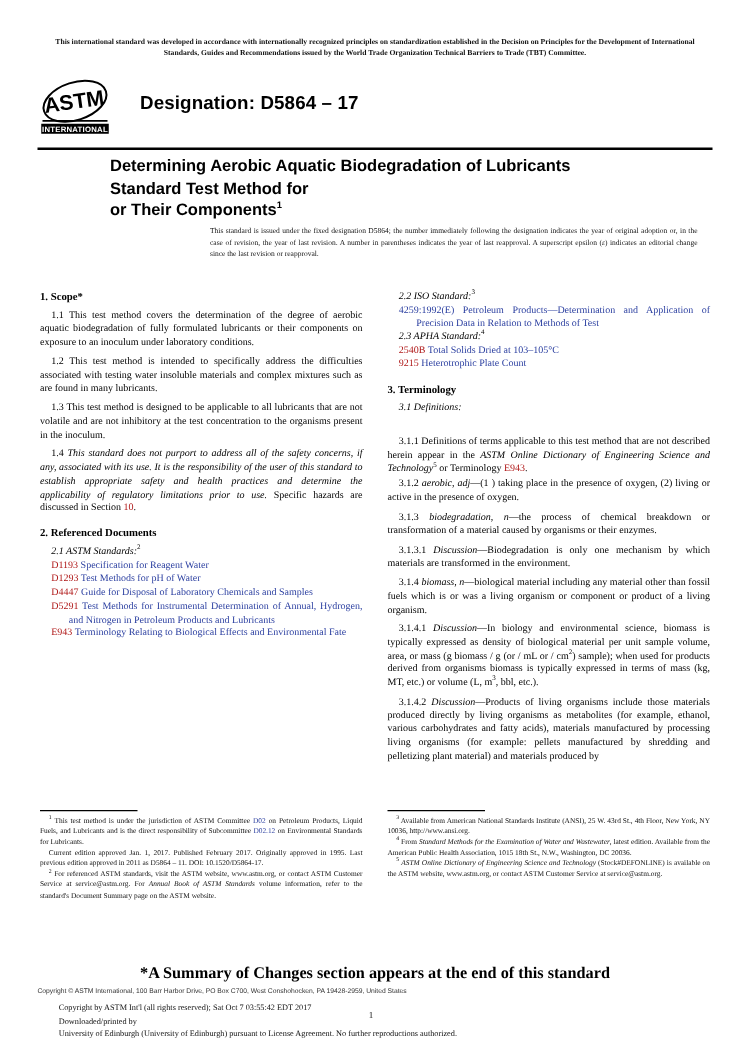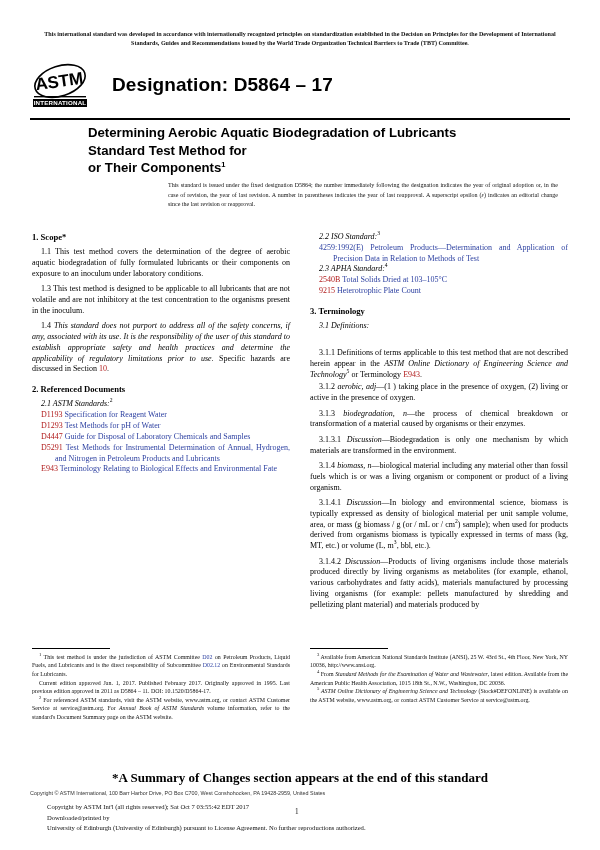--- a/index.html
+++ b/index.html
@@ -45,21 +45,21 @@
     position: absolute;
     left: 0; top: 0;
     width: 60px;
     height: 50px;
   }
   .astm-logo svg { display: block; }
   .designation {
     position: absolute;
     left: 82px; top: 14px;
     font-family: "Liberation Sans", sans-serif;
-    font-size: 19px;
+    font-size: 15px;
     font-weight: bold;
     letter-spacing: 0.1px;
     color: #000;
   }
 
   
   .hdr-rule {
     position: absolute;
     left: 30px;
     top: 118px;
@@ -236,20 +236,21 @@
 
   <div class="issue-note">
     <span>This standard is issued under the fixed designation D5864; the number immediately following the designation indicates the year of original adoption or, in the case of revision, the year of last revision. A number in parentheses indicates the year of last reapproval. A superscript epsilon (</span><i>ε</i><span>) indicates an editorial change since the last revision or reapproval.</span>
   </div>
 
   <div class="col col-left">
 
     <h2 class="sec">1. Scope*</h2>
 
     <p class="para">1.1 This test method covers the determination of the degree of aerobic aquatic biodegradation of fully formulated lubricants or their components on exposure to an inoculum under laboratory conditions.</p>
+    <p class="para">1.2 This test method is intended to specifically address the difficulties associated with testing water insoluble materials and complex mixtures such as are found in many lubricants.</p>
     <p class="para">1.3 This test method is designed to be applicable to all lubricants that are not volatile and are not inhibitory at the test concentration to the organisms present in the inoculum.</p>
     <p class="para">
       <span>1.4</span>
       <i>This standard does not purport to address all of the safety concerns, if any, associated with its use. It is the responsibility of the user of this standard to establish appropriate safety and health practices and determine the applicability of regulatory limitations prior to use.</i>
       <span>Specific hazards are discussed in Section</span>
       <span class="lnk-red">10</span><span>.</span>
     </p>
 
     <h2 class="sec spaced">2. Referenced Documents</h2>
 

